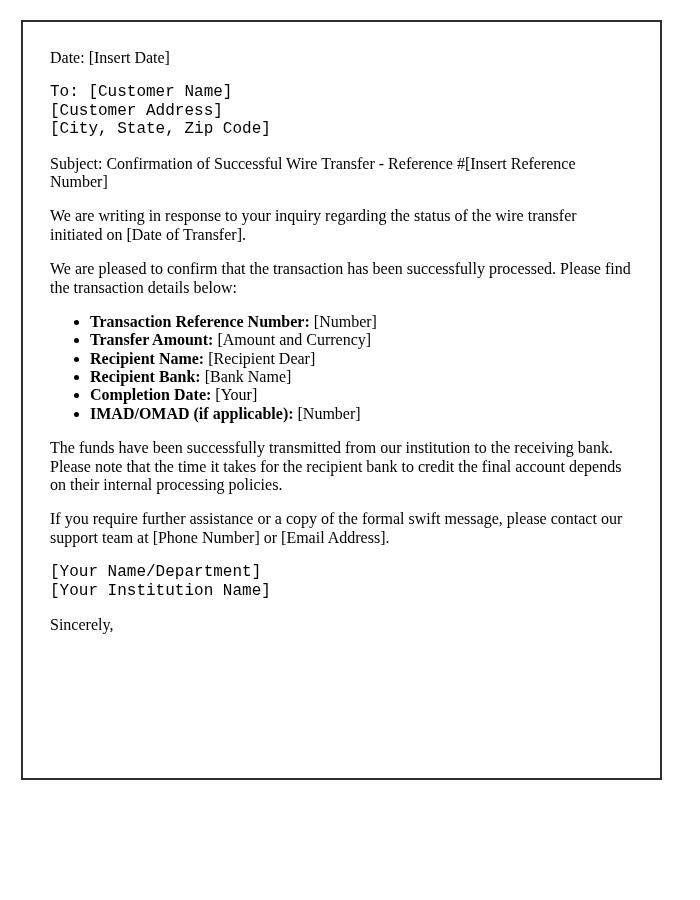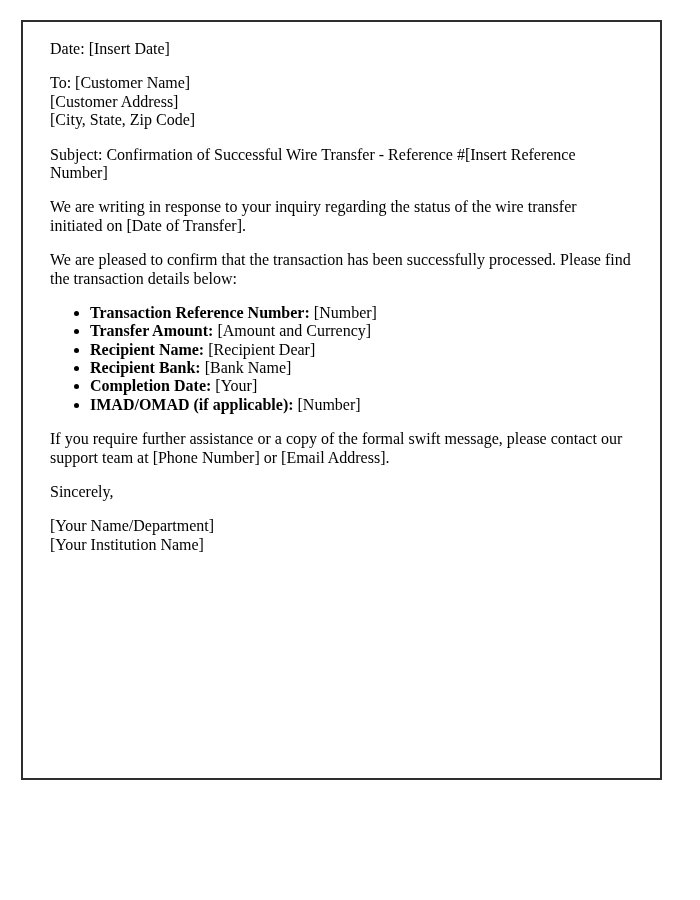--- a/index.html
+++ b/index.html
@@ -14,32 +14,33 @@
     font-size: 16px;
     color: #000000;
     line-height: 1.15;
   }
   .page {
     box-sizing: border-box;
     width: 641px;
     height: 760px;
     margin: 20px 0 0 21px;
     border: 2px solid #2e2e2e;
-    padding: 18px 29px 0 27px;
+    padding: 27px 29px 0 27px;
     background: #ffffff;
     overflow: hidden;
   }
   .page p {
     margin: 16px 0;
   }
   .page p:first-child {
     margin-top: 0;
   }
   .block-line {
     display: block;
+    font-family: Liberation Mono, monospace;
   }
   ul.details {
     margin: 16px 0;
     padding-left: 40px;
     list-style-type: disc;
   }
   ul.details li {
     margin: 0;
   }
   .lbl {
@@ -68,23 +69,24 @@
 
   <ul class="details">
     <li><span class="lbl">Transaction Reference Number:</span><span> [Number]</span></li>
     <li><span class="lbl">Transfer Amount:</span><span> [Amount and Currency]</span></li>
     <li><span class="lbl">Recipient Name:</span><span> [Recipient Dear]</span></li>
     <li><span class="lbl">Recipient Bank:</span><span> [Bank Name]</span></li>
     <li><span class="lbl">Completion Date:</span><span> [Your]</span></li>
     <li><span class="lbl">IMAD/OMAD (if applicable):</span><span> [Number]</span></li>
   </ul>
 
+  <p>The funds have been successfully transmitted from our institution to the receiving bank. Please note that the time it takes for the recipient bank to credit the final account depends on their internal processing policies.</p>
 
   <p>If you require further assistance or a copy of the formal swift message, please contact our support team at [Phone Number] or [Email Address].</p>
-
-  <p>Sincerely,</p>
 
   <p>
     <span class="block-line">[Your Name/Department]</span>
     <span class="block-line">[Your Institution Name]</span>
   </p>
 
+  <p>Sincerely,</p>
+
 </div>
 
 </body></html>

